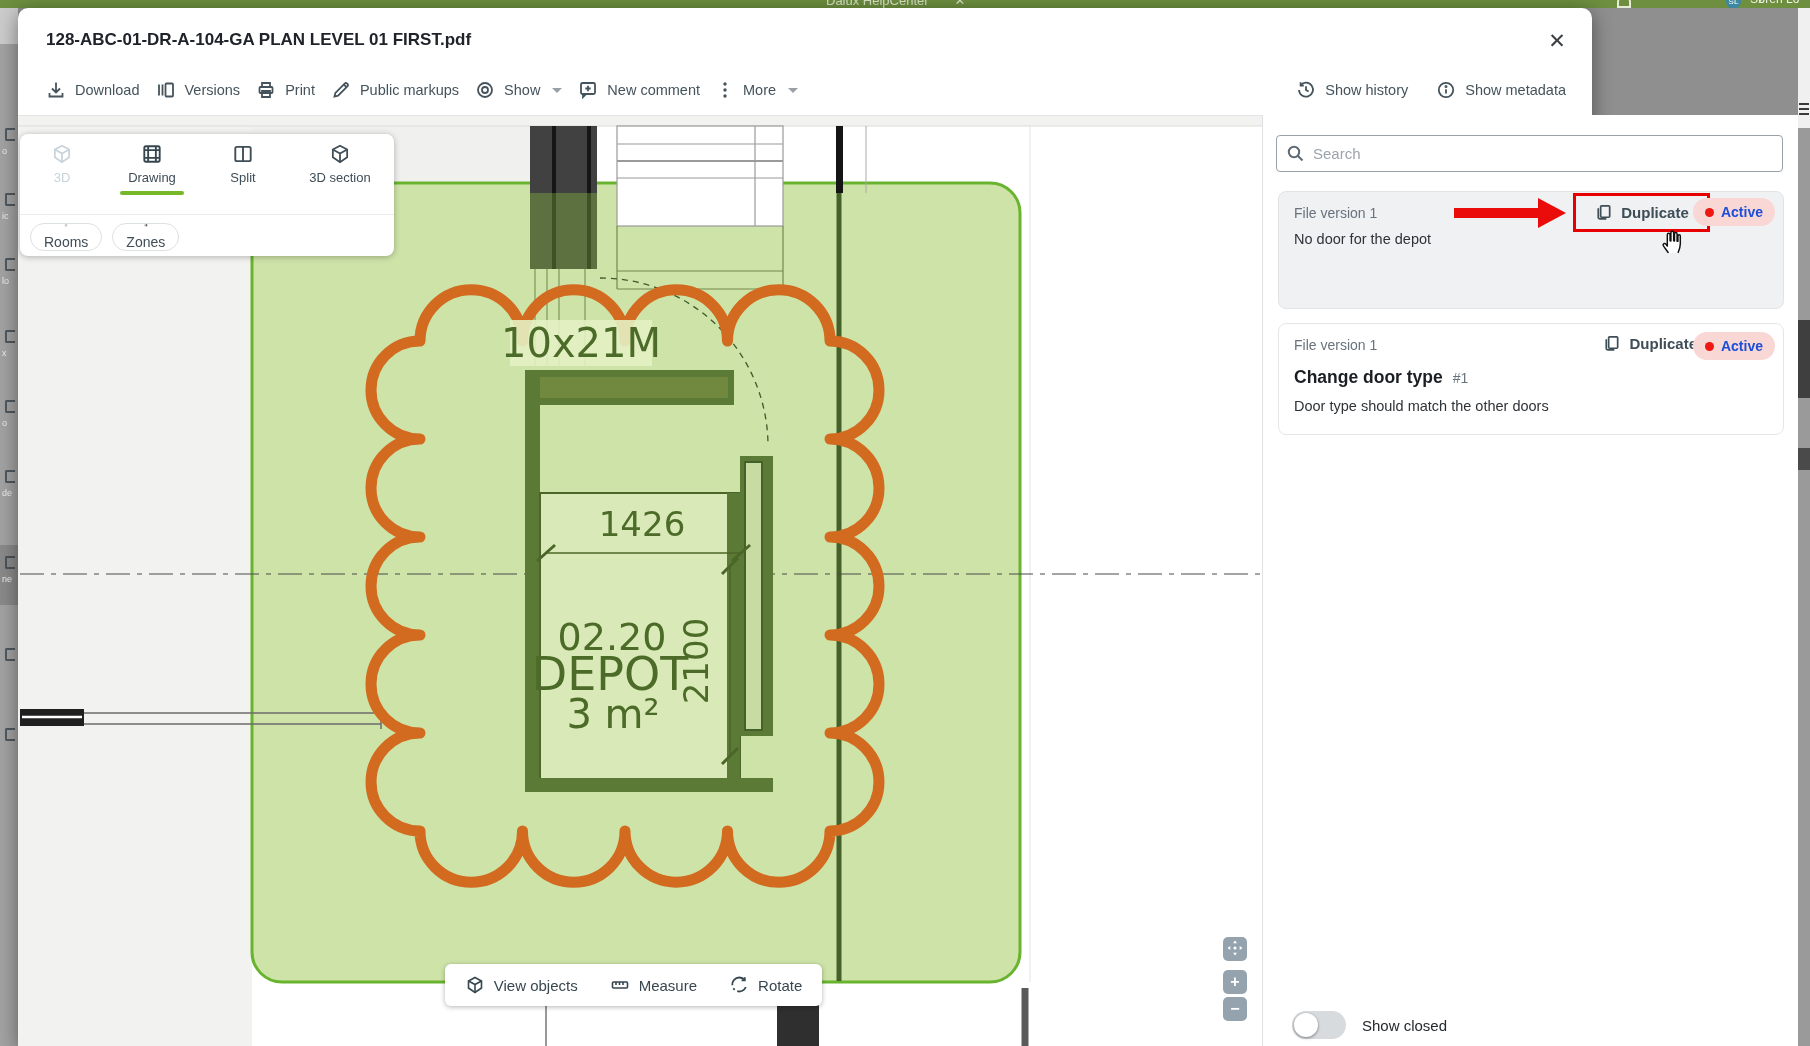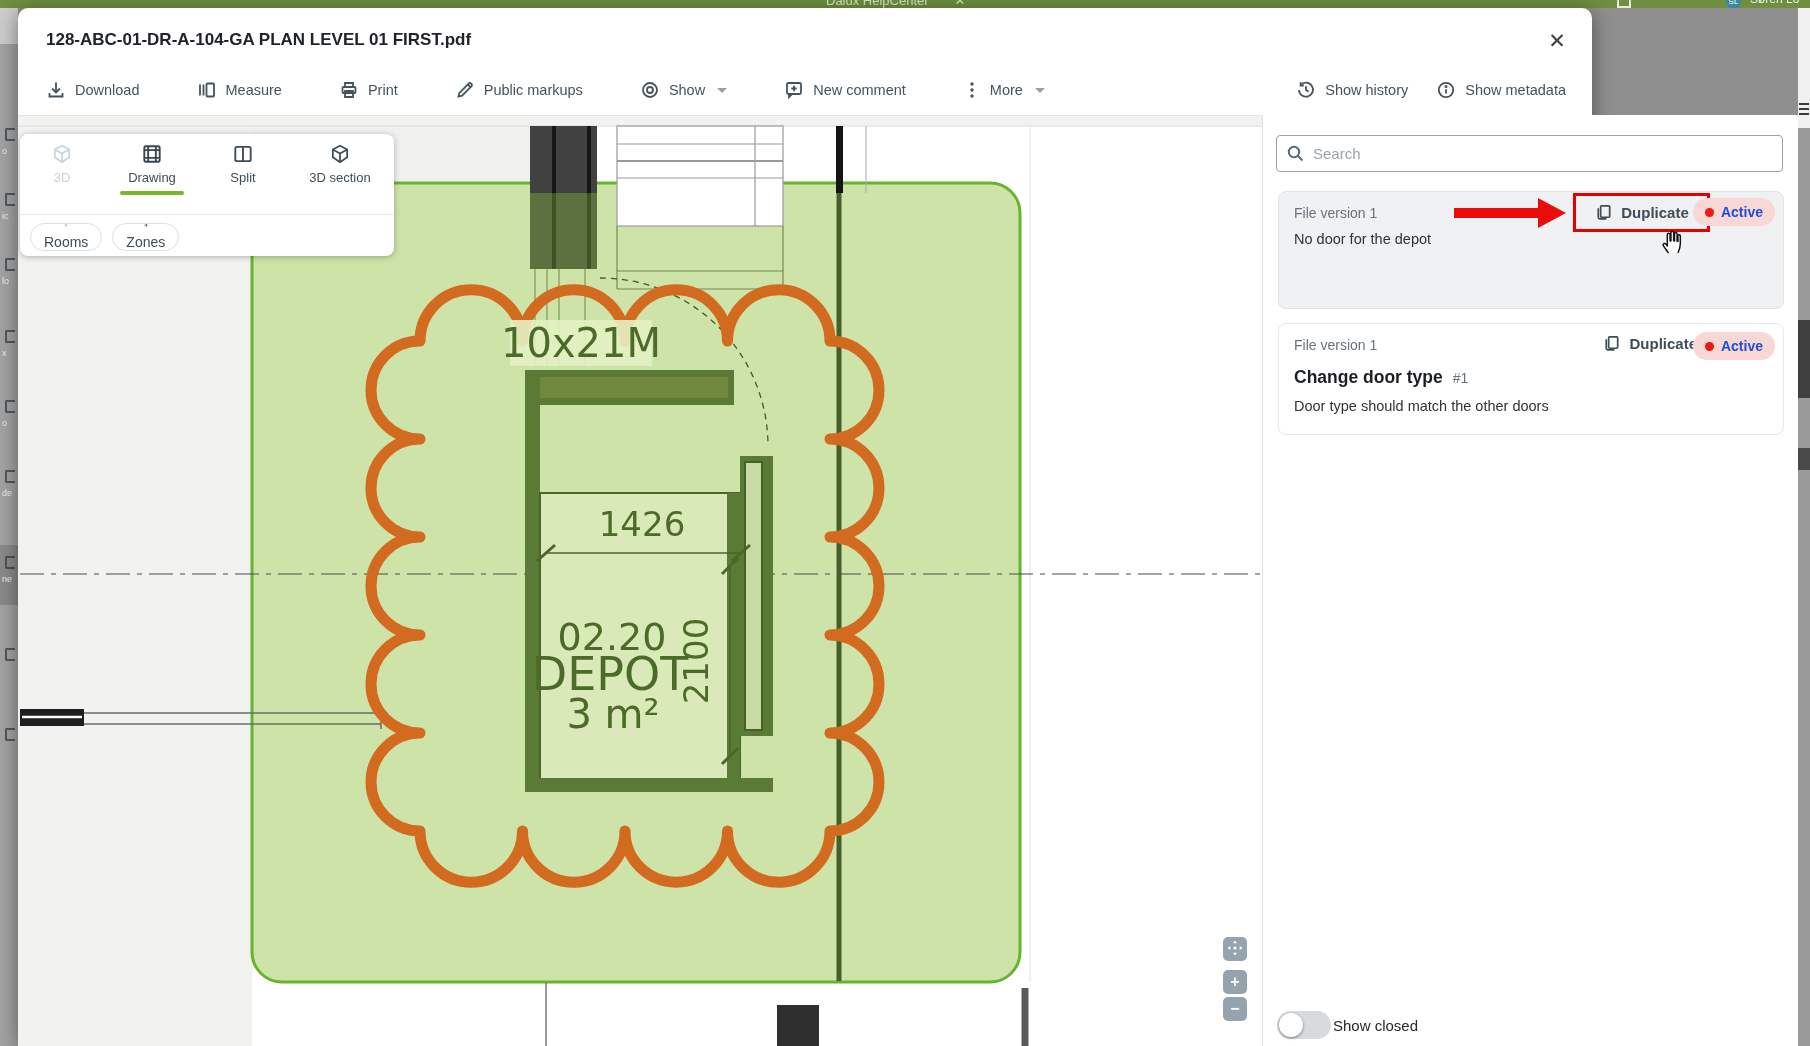--- a/index.html
+++ b/index.html
@@ -22,21 +22,21 @@
   .rs-white { position:absolute; left:0; top:0; width:12px; height:120px; background:#f0f0f0; }
   .rs-burger i { position:absolute; left:1px; width:10px; height:2px; background:#3a3a3a; }
   .rs-d1 { position:absolute; left:0; top:312px; width:12px; height:78px; background:#3f3f3f; }
   .rs-d2 { position:absolute; left:0; top:440px; width:12px; height:22px; background:#4a4a4a; }
 
   
   .modal { position:absolute; left:18px; top:8px; width:1574px; height:1038px; background:#fff; border-radius:10px 10px 0 0; box-shadow:0 4px 20px rgba(0,0,0,.45); z-index:2; }
   .modal-title { position:absolute; left:28px; top:22px; font-size:17px; font-weight:bold; color:#20242a; }
   .close-btn { position:absolute; right:18px; top:16px; width:34px; height:34px; font-size:21px; color:#3c4043; display:flex; align-items:center; justify-content:center; cursor:pointer; background:none; border:none; font-family:"Liberation Sans", sans-serif; }
 
-  .toolbar { position:absolute; left:28px; top:60px; height:44px; display:flex; align-items:center; gap:57px; }
+  .toolbar { position:absolute; left:28px; top:60px; height:44px; display:flex; align-items:center; gap:16px; }
   .toolbar-right { position:absolute; right:26px; top:60px; height:44px; display:flex; align-items:center; gap:28px; }
   .tb-item { display:flex; align-items:center; gap:9px; color:#44535c; font-size:14.5px; font-weight:500; cursor:pointer; background:none; border:none; font-family:"Liberation Sans", sans-serif; white-space:nowrap; }
   .tb-item svg { display:block; }
   .caret { width:0; height:0; border-left:5px solid transparent; border-right:5px solid transparent; border-top:5px solid #9aa0a6; margin-left:3px; }
 
   
   .canvas { position:absolute; left:0; top:107px; width:1244px; height:931px; background:#fff; border-top:1px solid #e5e5e5; overflow:hidden; }
   .plan-svg { position:absolute; left:0; top:0; }
 
   
@@ -79,21 +79,21 @@
   .card-2 .dup-btn { position:absolute; right:86px; top:10px; }
   .badge { position:absolute; right:8px; height:28px; border-radius:14px; background:#f9d7d5; color:#1d4ed8; font-size:14px; font-weight:bold; display:flex; align-items:center; gap:7px; padding:0 12px; }
   .card-1 .badge { top:6px; } .card-2 .badge { top:8px; }
   .dot { width:9px; height:9px; border-radius:50%; background:#ef1711; }
 
   .red-arrow { position:absolute; left:191px; top:83px; width:114px; height:30px; pointer-events:none; }
   .red-arrow .body { position:absolute; left:0; top:10px; width:84px; height:10px; background:#ea0b0b; }
   .red-arrow .head { position:absolute; left:84px; top:0; width:0; height:0; border-top:15px solid transparent; border-bottom:15px solid transparent; border-left:28px solid #ea0b0b; }
   .mouse-cursor { position:absolute; left:396px; top:112px; pointer-events:none; }
 
-  .show-closed { position:absolute; left:14px; top:896px; display:flex; align-items:center; gap:2px; }
+  .show-closed { position:absolute; left:29px; top:896px; display:flex; align-items:center; gap:16px; }
   .toggle { position:relative; width:54px; height:28px; border-radius:14px; background:#d7dbdd; cursor:pointer; border:none; }
   .toggle .knob { position:absolute; left:2px; top:2px; width:24px; height:24px; border-radius:50%; background:#fff; box-shadow:0 1px 3px rgba(0,0,0,.45); }
   .sc-label { font-size:15px; color:#24292e; }
 
   .plan-text { font-family:"DejaVu Sans", sans-serif; fill:#4c6b28; }
 </style>
 </head>
 <body>
 
 <div class="stage">
@@ -139,21 +139,21 @@
         <svg width="20" height="20" viewBox="0 0 20 20" fill="none" stroke="#44535c" stroke-width="1.8">
             <path d="M10 2.5v9.5M6 8.5l4 4 4-4M3.5 13v3.5h13V13"></path>
           </svg>
         <span>Download</span>
       </button>
       <button class="tb-item">
         <svg width="20" height="20" viewBox="0 0 20 20" fill="none" stroke="#44535c" stroke-width="1.8">
             <path d="M3 4.5v11M6.5 4.5v11"></path>
             <rect x="9.5" y="3.5" width="7.5" height="13" rx="1"></rect>
           </svg>
-        <span>Measure</span>
+        <span>Versions</span>
       </button>
       <button class="tb-item">
         <svg width="20" height="20" viewBox="0 0 20 20" fill="none" stroke="#44535c" stroke-width="1.8">
             <path d="M6 7V3h8v4"></path>
             <rect x="3.5" y="7" width="13" height="6" rx="1"></rect>
             <path d="M6 11h8v6H6z"></path>
           </svg>
         <span>Print</span>
       </button>
       <button class="tb-item">
@@ -351,20 +351,43 @@
                 <rect x="3" y="4.5" width="4" height="4" fill="#fff"></rect>
                 <rect x="13" y="4.5" width="4" height="4" fill="#fff"></rect>
                 <rect x="3" y="12.5" width="4" height="4" fill="#fff"></rect>
                 <rect x="13" y="12.5" width="4" height="4" fill="#fff"></rect>
               </svg>
             <span>Zones</span>
           </button>
         </div>
       </div>
 
+      <div class="canvas-pill">
+        <button class="cp-item">
+          <svg width="20" height="20" viewBox="0 0 20 20" fill="none" stroke="#37474f" stroke-width="1.6">
+              <path d="M10 2.5L16.5 6v7L10 17.5 3.5 13V6z"></path>
+              <path d="M3.5 6L10 9.5 16.5 6M10 9.5v8"></path>
+            </svg>
+          <span>View objects</span>
+        </button>
+        <button class="cp-item">
+          <svg width="20" height="20" viewBox="0 0 20 20" fill="none" stroke="#37474f" stroke-width="1.6">
+              <rect x="2.5" y="7" width="15" height="6" rx="1"></rect>
+              <path d="M6 7v3M9.5 7v3M13 7v3"></path>
+            </svg>
+          <span>Measure</span>
+        </button>
+        <button class="cp-item">
+          <svg width="20" height="20" viewBox="0 0 20 20" fill="none" stroke="#37474f" stroke-width="1.8">
+              <path d="M15.8 5.2A7 7 0 1 0 16.8 12" stroke-dasharray="18 3 2 3"></path>
+              <path d="M15.8 2.2v3.2h-3.2"></path>
+            </svg>
+          <span>Rotate</span>
+        </button>
+      </div>
 
       <button class="zoom-btn zb-pan">
         <svg width="16" height="16" viewBox="0 0 16 16" fill="#ffffff" style="margin-top:3px">
             <circle cx="8" cy="8" r="1.6"></circle>
             <path d="M8 0.5l2 2.8H6z"></path>
             <path d="M8 15.5l-2-2.8h4z"></path>
             <path d="M0.5 8l2.8-2v4z"></path>
             <path d="M15.5 8l-2.8 2V6z"></path>
           </svg>
       </button>

